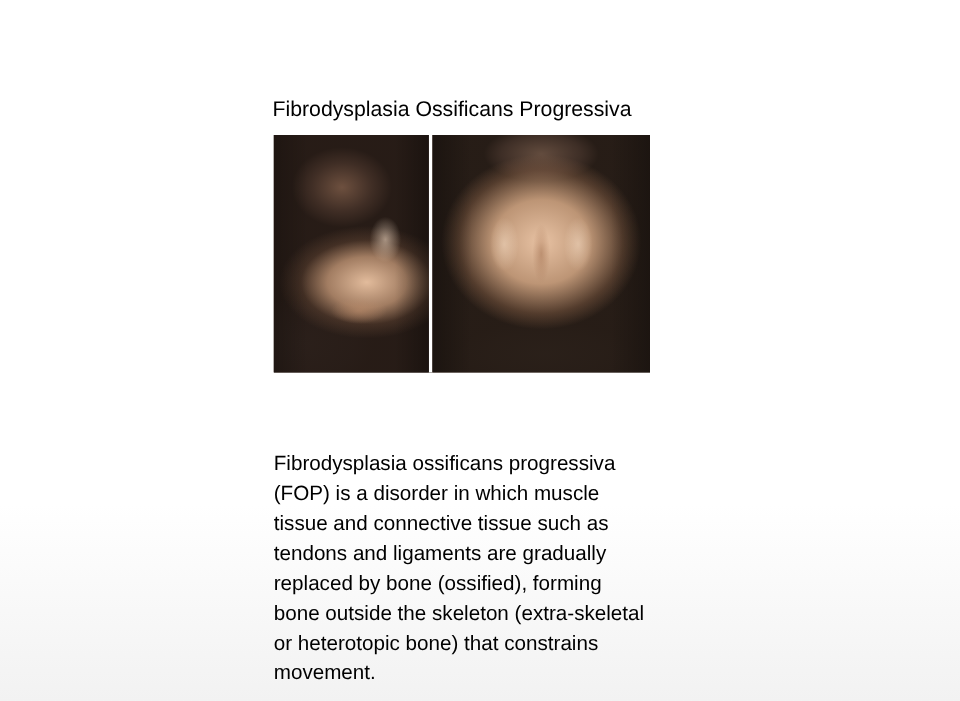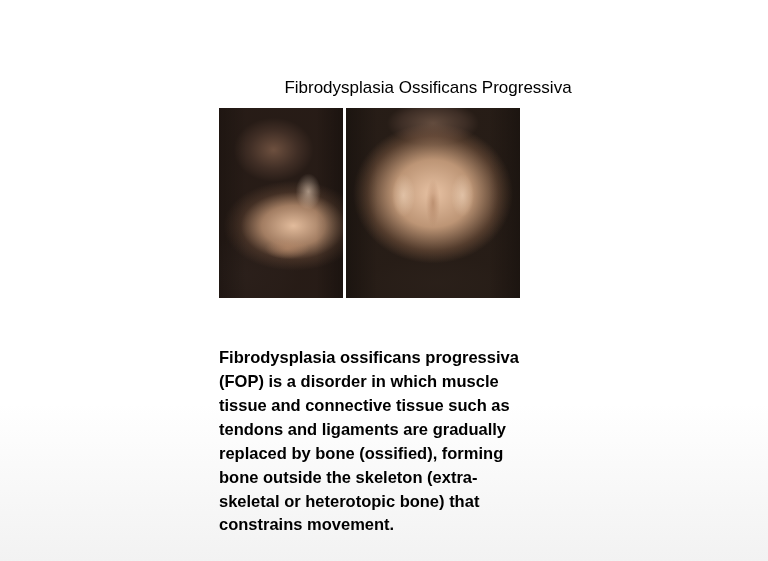--- a/index.html
+++ b/index.html
@@ -22,21 +22,20 @@
   }
   .slide-title {
     position: absolute;
     left: 218px;
     top: 78px;
     width: 420px;
     font-size: 17px;
     color: #000000;
     line-height: 1.2;
     white-space: nowrap;
-    text-align: center;
   }
   .image-block {
     position: absolute;
     left: 219px;
     top: 108px;
     width: 301px;
     height: 190px;
     display: flex;
     flex-direction: row;
     overflow: hidden;
@@ -92,26 +91,25 @@
     position: absolute;
     left: 248px;
     top: 310px;
     font-size: 17px;
     color: #000000;
     white-space: nowrap;
   }
   .body-text {
     position: absolute;
     left: 219px;
-    top: 346px;
+    top: 360px;
     width: 300px;
     font-size: 16.5px;
     line-height: 1.45;
     color: #000000;
-    font-weight: bold;
   }
 </style>
 </head>
 <body>
 
 <div class="slide">
 
   <div class="slide-title">Fibrodysplasia Ossificans Progressiva</div>
 
   <div class="image-block">

